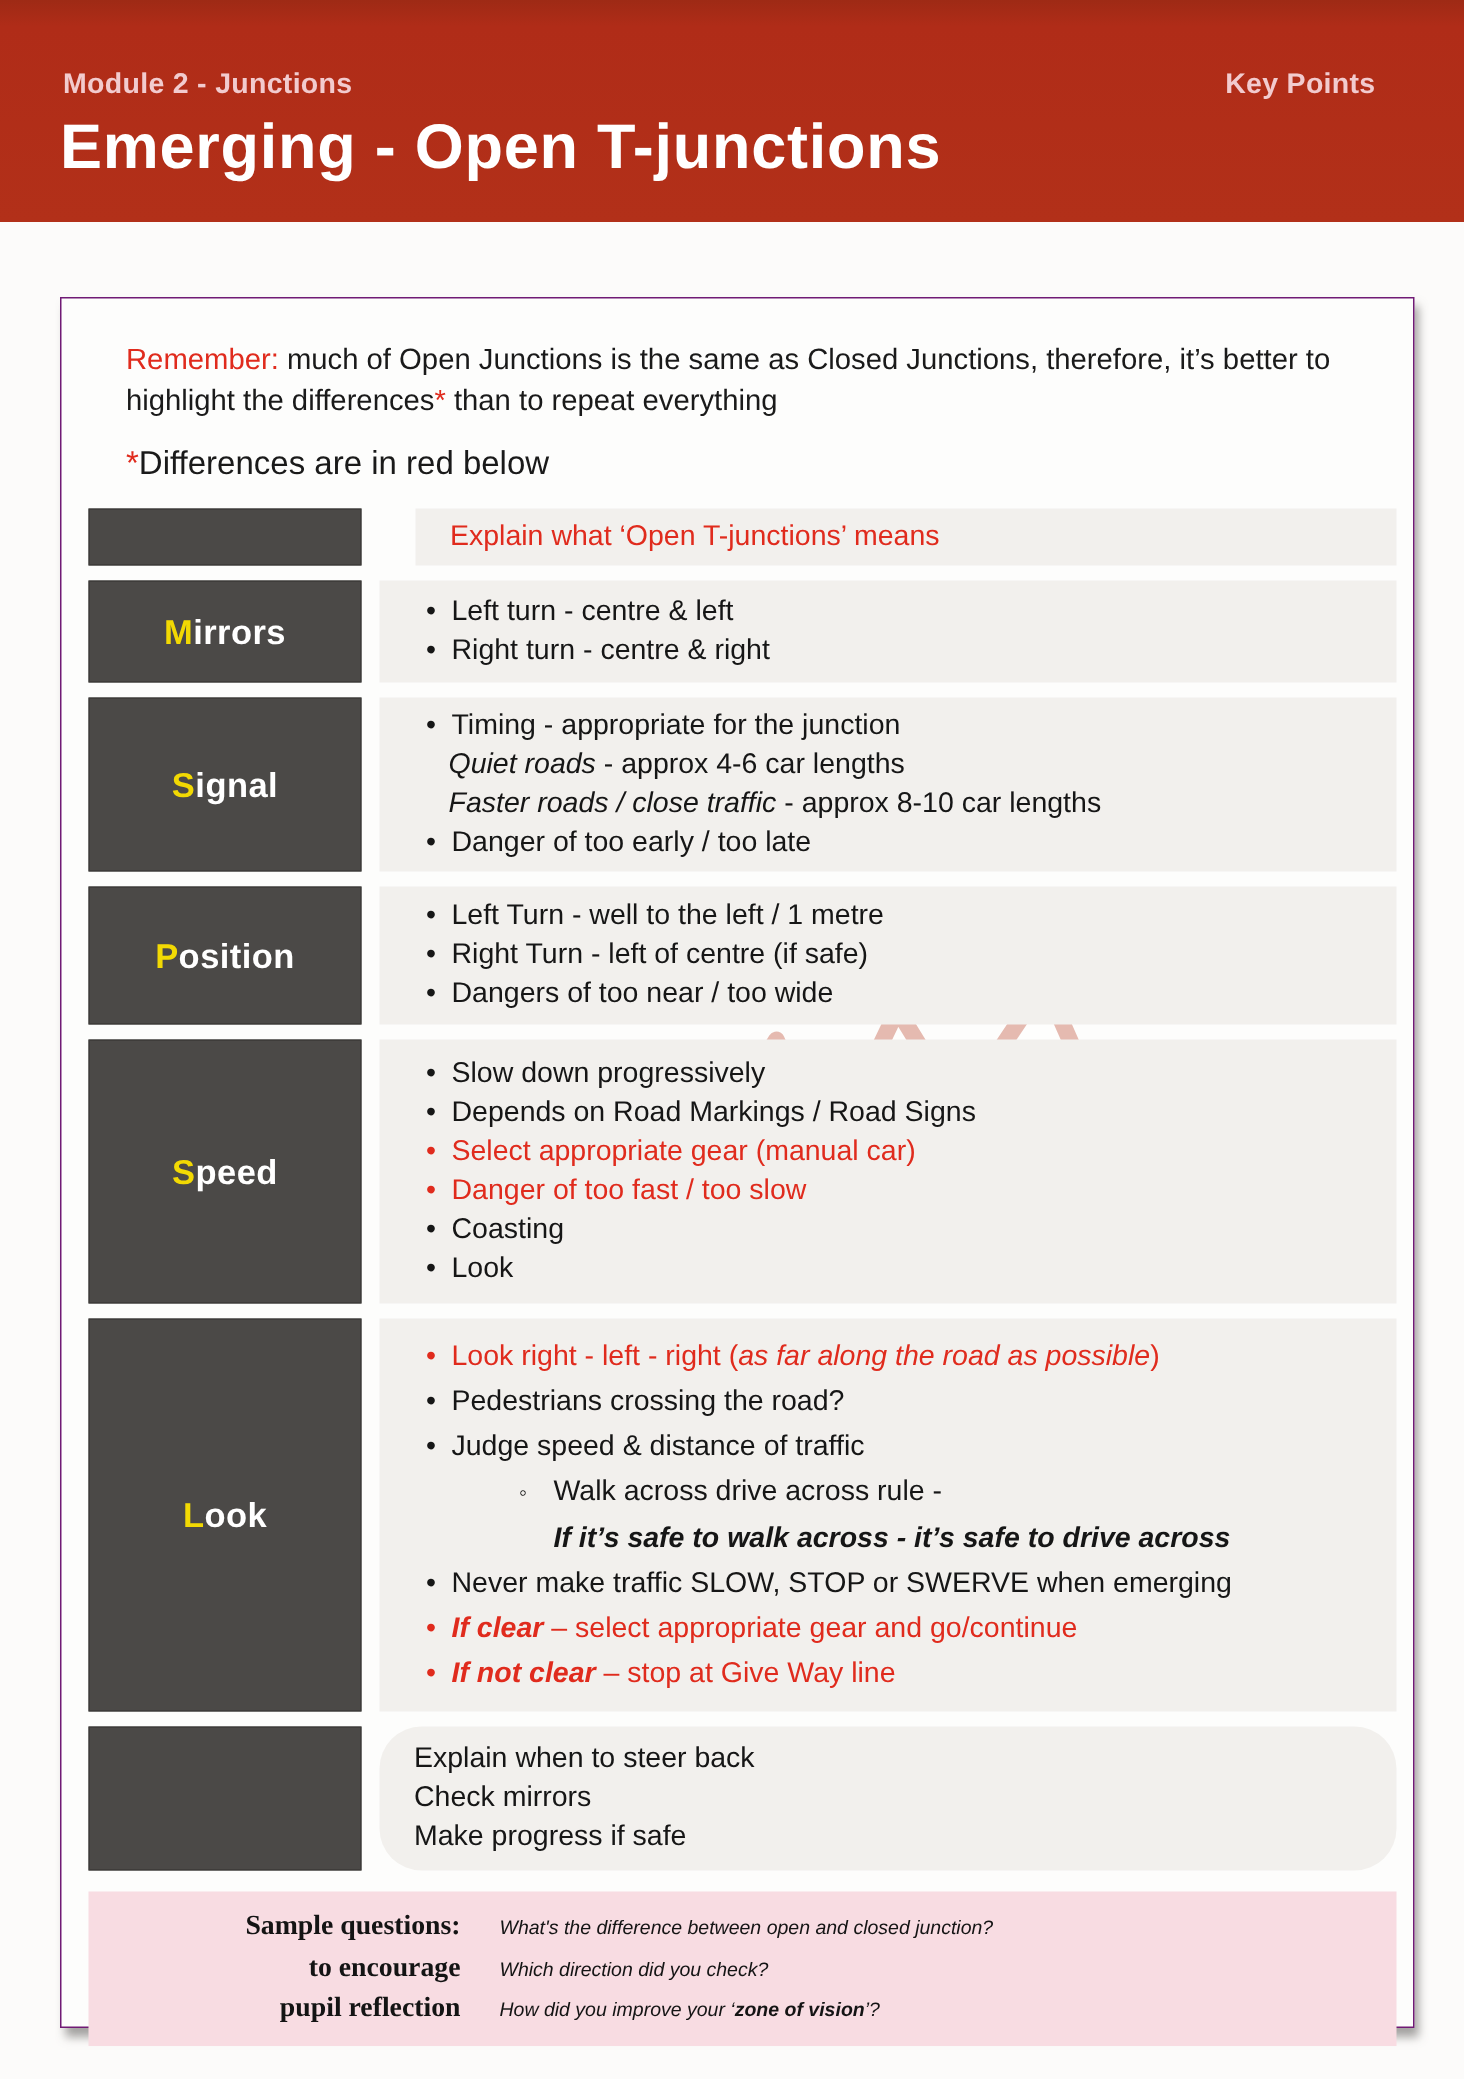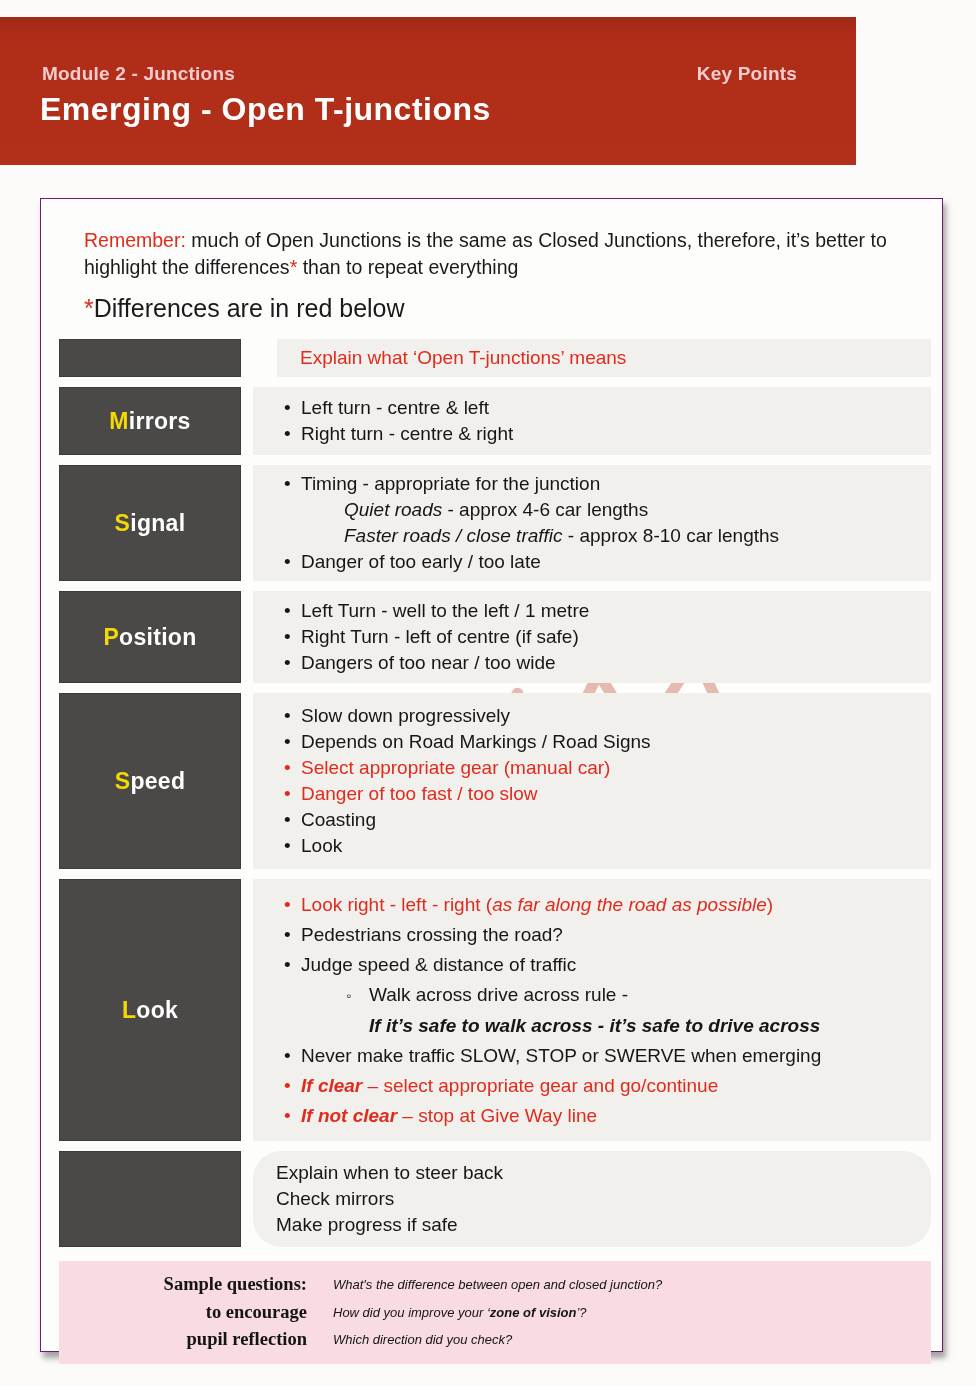--- a/index.html
+++ b/index.html
@@ -4,46 +4,46 @@
 <style>
   html,body{margin:0;padding:0;}
   body{
     width:976px;height:1386px;position:relative;overflow:hidden;
     background:#fcfbfa;
     font-family:"Liberation Sans","DejaVu Sans",sans-serif;
     -webkit-font-smoothing:antialiased;
   }
   
   .banner{
-    position:absolute;left:0;top:17px;width:856px;height:148px;
+    position:absolute;left:0;top:0;width:976px;height:148px;
     background:#b02c18;
     background:linear-gradient(180deg,#9e2a15 0%,#b02c18 12%,#b23019 100%);
   }
   .banner .topline{
     position:absolute;left:42px;top:46px;right:59px;
     display:flex;justify-content:space-between;
     font-size:19px;font-weight:bold;color:#f2cbce;letter-spacing:.2px;
   }
   .banner .title{
     position:absolute;left:40px;top:74px;
-    font-size:32px;font-weight:bold;color:#ffffff;letter-spacing:.5px;
+    font-size:42px;font-weight:bold;color:#ffffff;letter-spacing:.5px;
   }
   
   .card{
     position:absolute;left:40px;top:198px;width:903px;height:1154px;
     background:#fdfdfc;border:1px solid #701a75;box-sizing:border-box;
     box-shadow:3px 6px 6px rgba(90,88,86,.55);
   }
   .intro{
     margin:28px 40px 0 43px;
     font-size:19.5px;line-height:27px;color:#1a1a1a;max-width:805px;
   }
   .rednote{
     margin:14px 40px 0 43px;
-    font-size:25px;line-height:27px;color:#1a1a1a;
+    font-size:22px;line-height:27px;color:#1a1a1a;
   }
   .r{color:#e02b1d;}
   .i{font-style:italic;}
   .b{font-weight:bold;}
   
   .tbl{position:relative;margin:17px 13px 0 18px;width:872px;z-index:1;}
   .trow{display:flex;margin-bottom:10px;position:relative;}
   .lbox{
     width:182px;flex:none;background:#4b4947;color:#fff;
     display:flex;align-items:center;justify-content:center;
@@ -54,21 +54,21 @@
   .gapcol{width:12px;flex:none;}
   .cbox{
     flex:1;background:#f2f0ed;
     display:flex;flex-direction:column;justify-content:center;
     font-size:19px;line-height:26px;color:#161616;
     position:relative;z-index:1;padding:6px 0;box-sizing:border-box;
   }
   .cbox.biggap{line-height:30px;}
   .line{display:flex;align-items:baseline;padding-left:31px;}
   .line.flush{padding-left:23px;}
-  .line.sub{padding-left:91px;}
+  .line.sub{padding-left:46px;}
   .line.sub2{padding-left:93px;}
   .line.sub2text{padding-left:116px;font-weight:bold;}
   .bullet{flex:none;width:17px;color:#161616;}
   .line.sub2 .bullet{width:23px;font-size:15px;}
   .bullet.r{color:#e02b1d;}
   
   .wm{
     position:absolute;left:330px;top:450px;width:385px;height:180px;
     z-index:0;opacity:.5;pointer-events:none;
   }
@@ -279,18 +279,18 @@
     </div>
 
   <div class="sample">
     <div class="labels">
         <div>Sample questions:</div>
         <div>to encourage</div>
         <div>pupil reflection</div>
       </div>
     <div class="qs">
         <div><span class="i">What's the difference between open and closed junction?</span></div>
+        <div><span class="i">Which direction did you check?</span></div>
         <div><span class="i">How did you improve your ‘</span><span class="i b">zone of vision</span><span class="i">’?</span></div>
-        <div><span class="i">Which direction did you check?</span></div>
       </div>
   </div>
 
 </div>
 
 </body></html>

